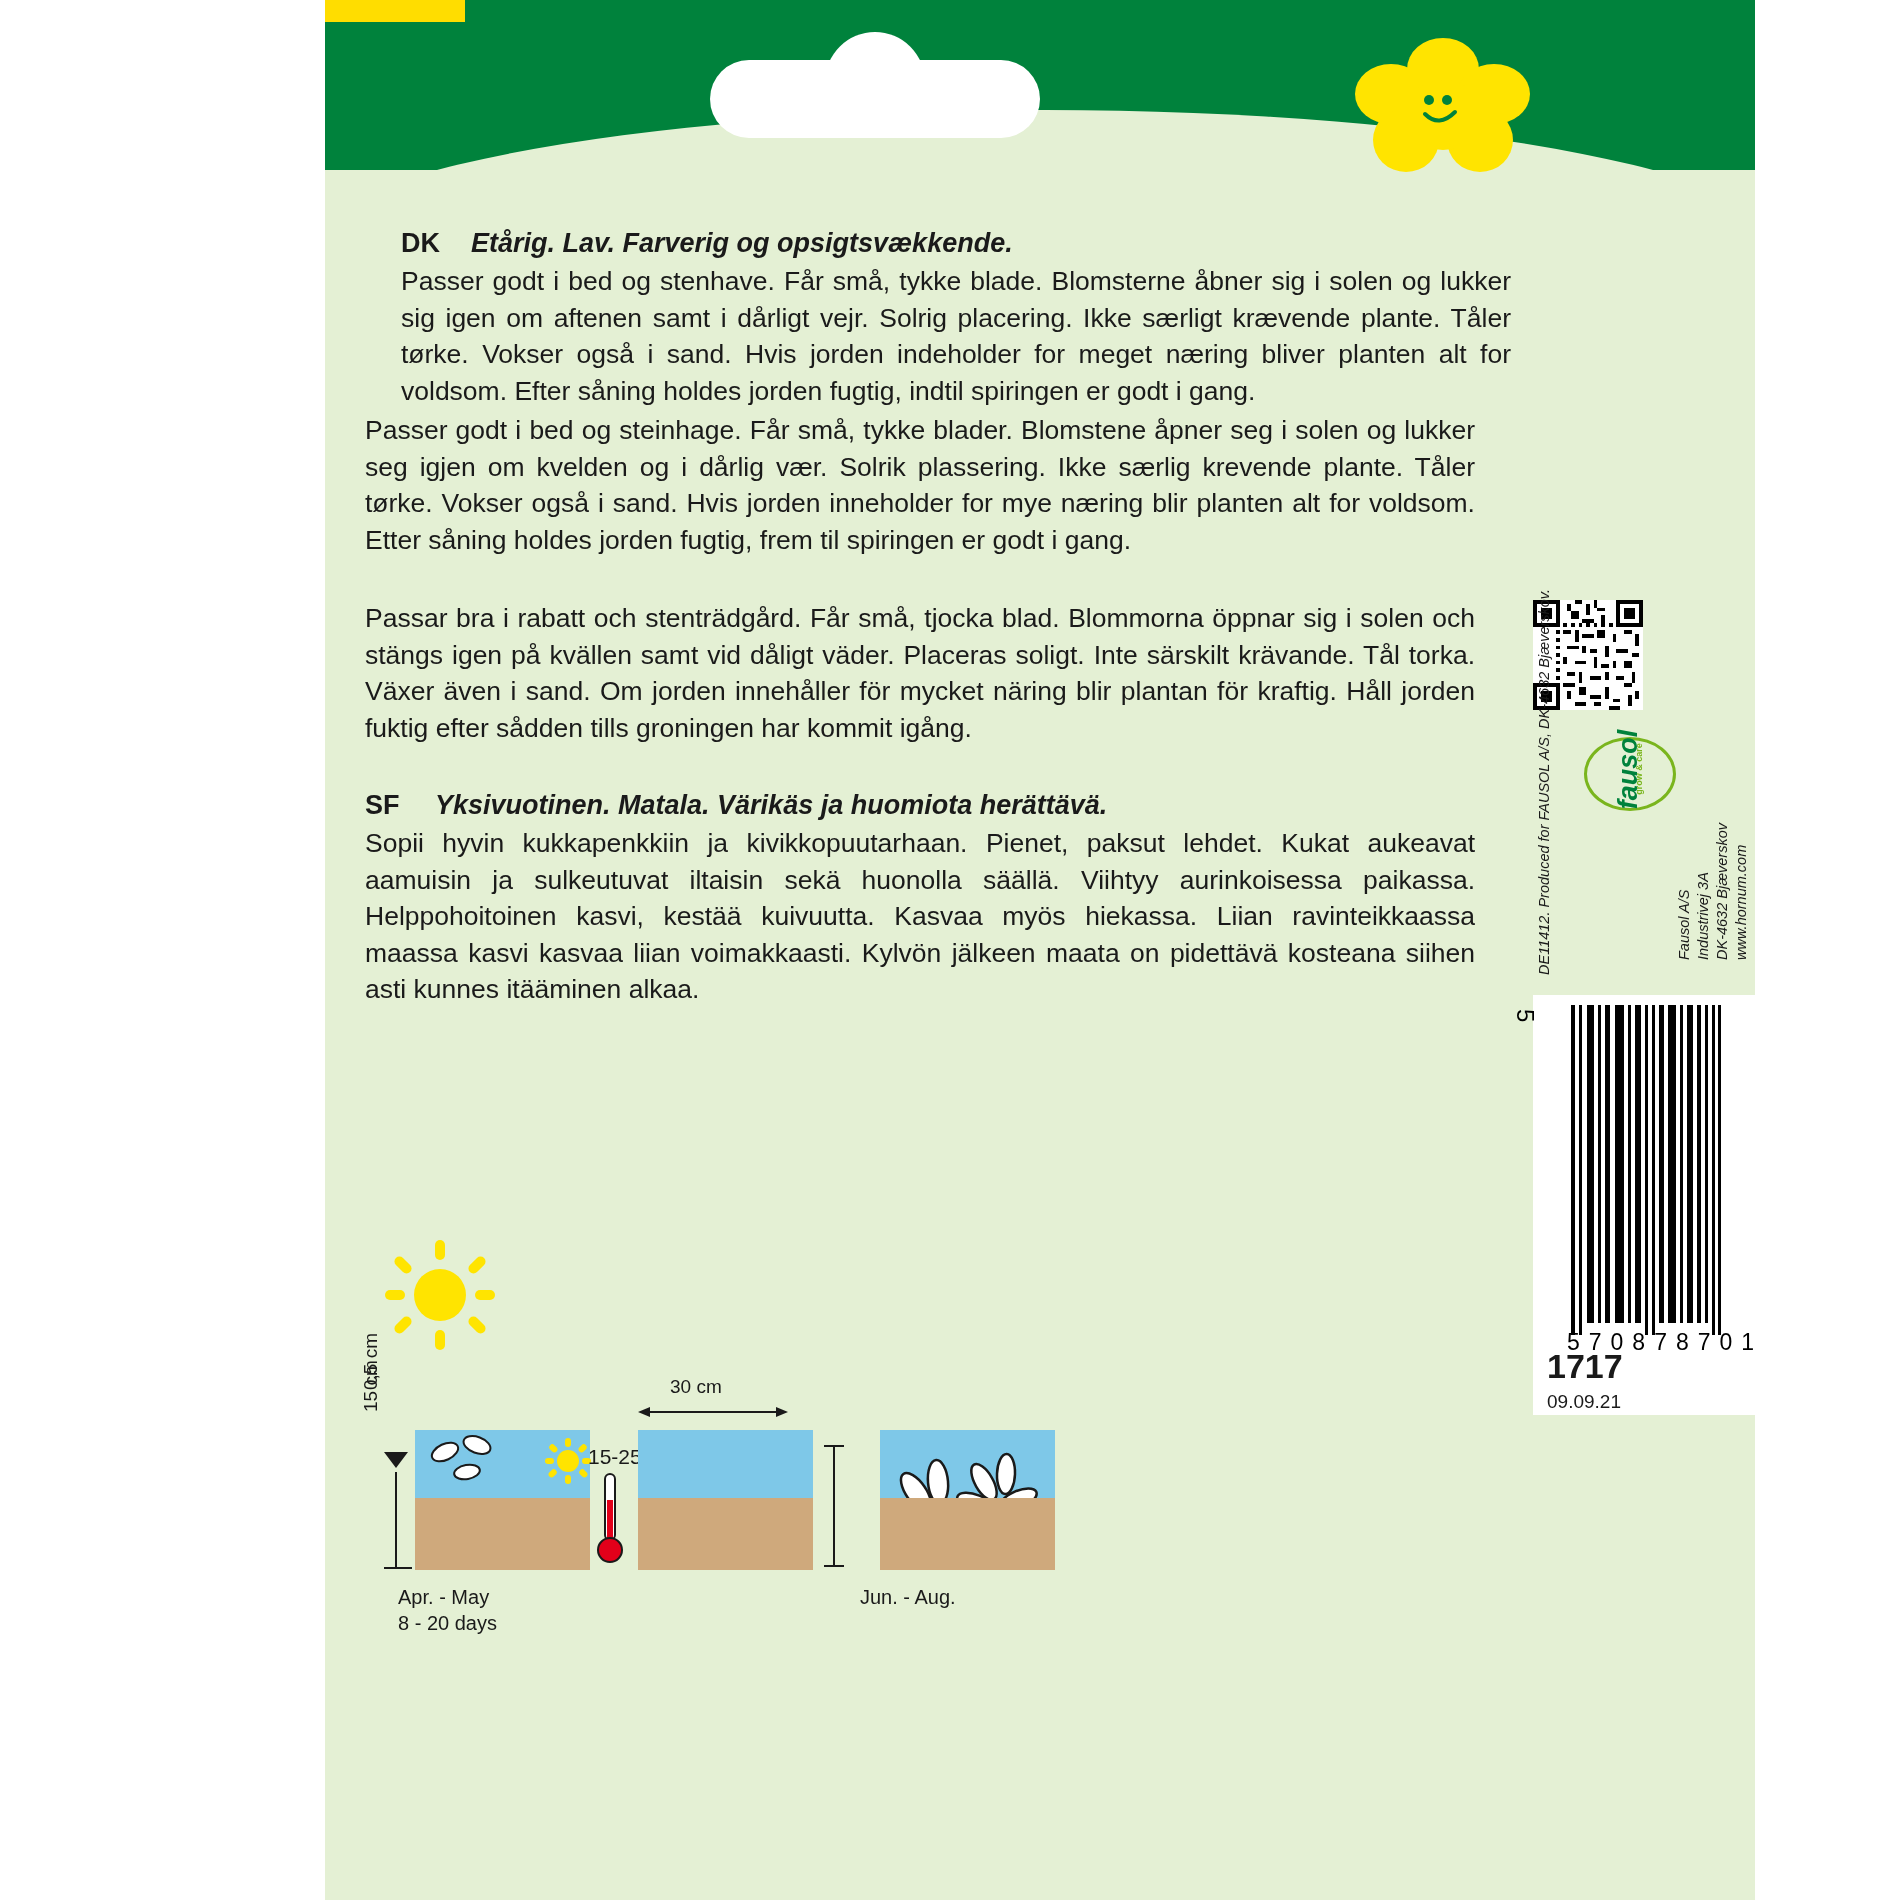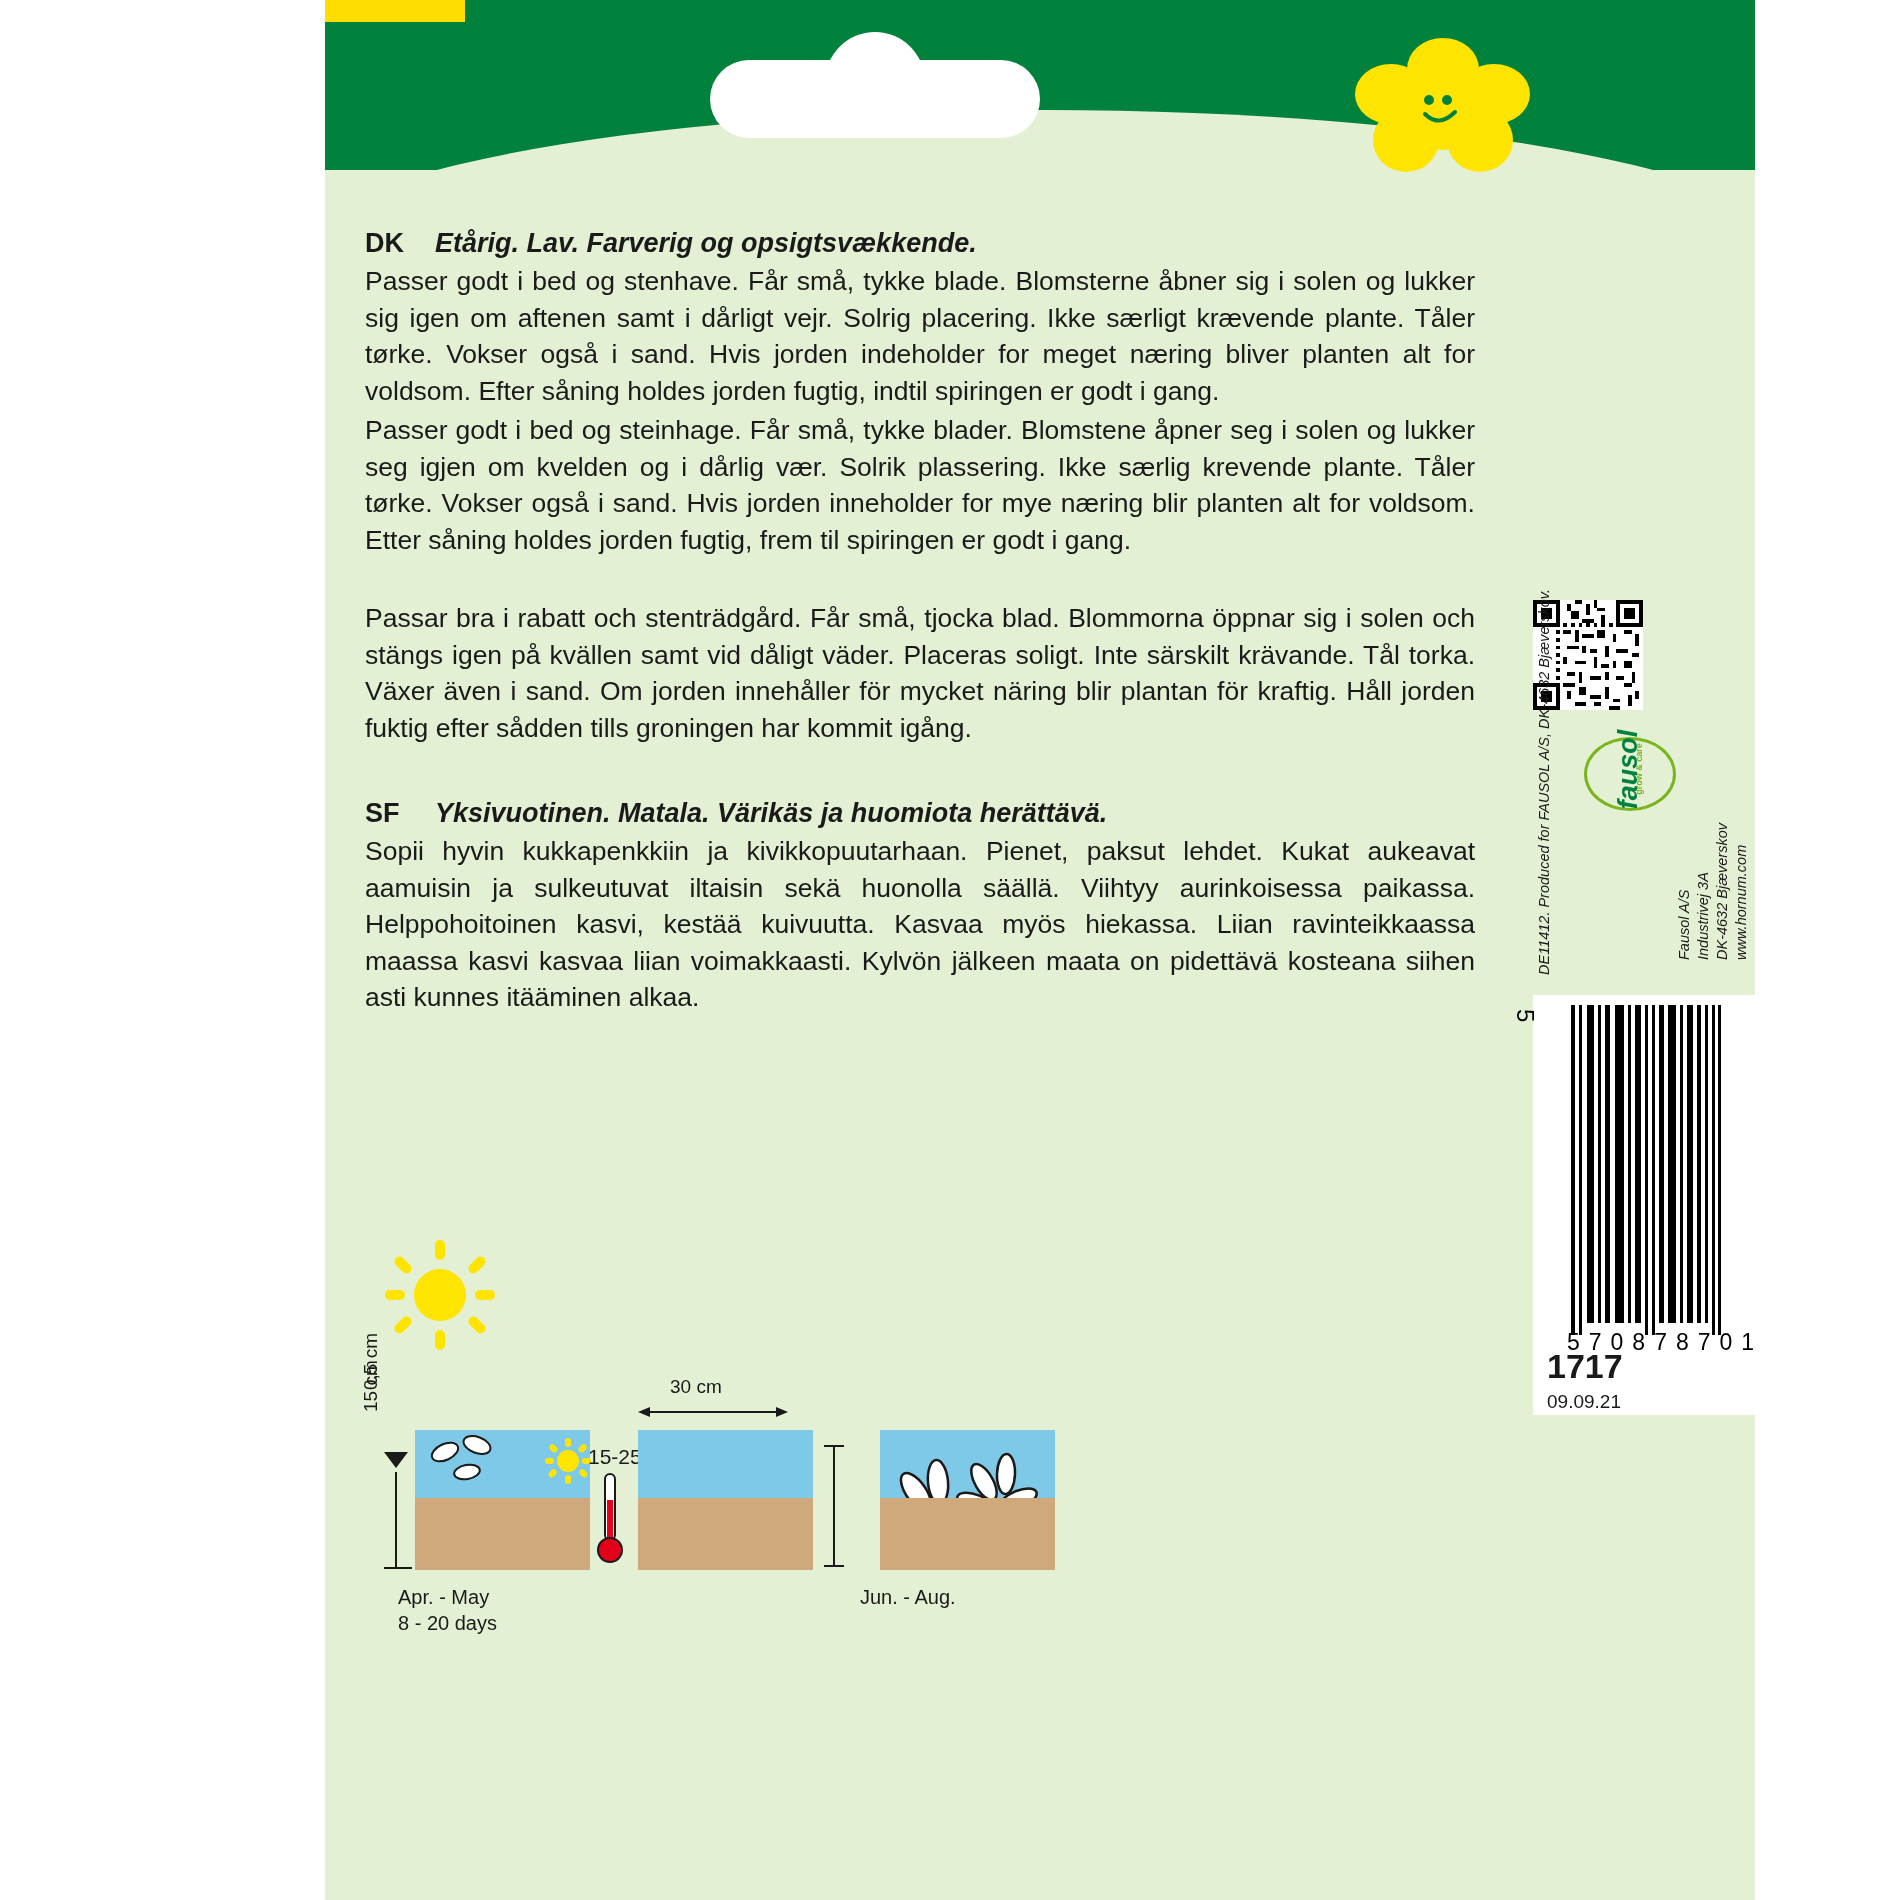--- a/index.html
+++ b/index.html
@@ -61,24 +61,24 @@
   }
   .petal{position:absolute;background:#ffe400;border-radius:50%;}
   
   .block{position:absolute;left:40px;width:1110px;color:#1a1a1a;}
   .blk-head{
     font-size:27px;font-weight:bold;font-style:italic;
     margin-bottom:4px;white-space:nowrap;
   }
   .blk-head .lang{display:inline-block;min-width:70px;font-style:normal;}
   .blk-body{font-size:26.5px;line-height:1.38;text-align:justify;}
-  #b-dk{top:228px;}
+  #b-dk{top:228px;margin-left:36px;}
   #b-n{top:412px;}
   #b-s{top:600px;}
-  #b-sf{top:790px;margin-top:8px;}
+  #b-sf{top:790px;}
   
   .qr{
     position:absolute;left:1208px;top:600px;width:110px;height:110px;
     background:#ffffff;
   }
   
   .side-text{
     position:absolute;
     transform:rotate(-90deg);
     transform-origin:left top;

